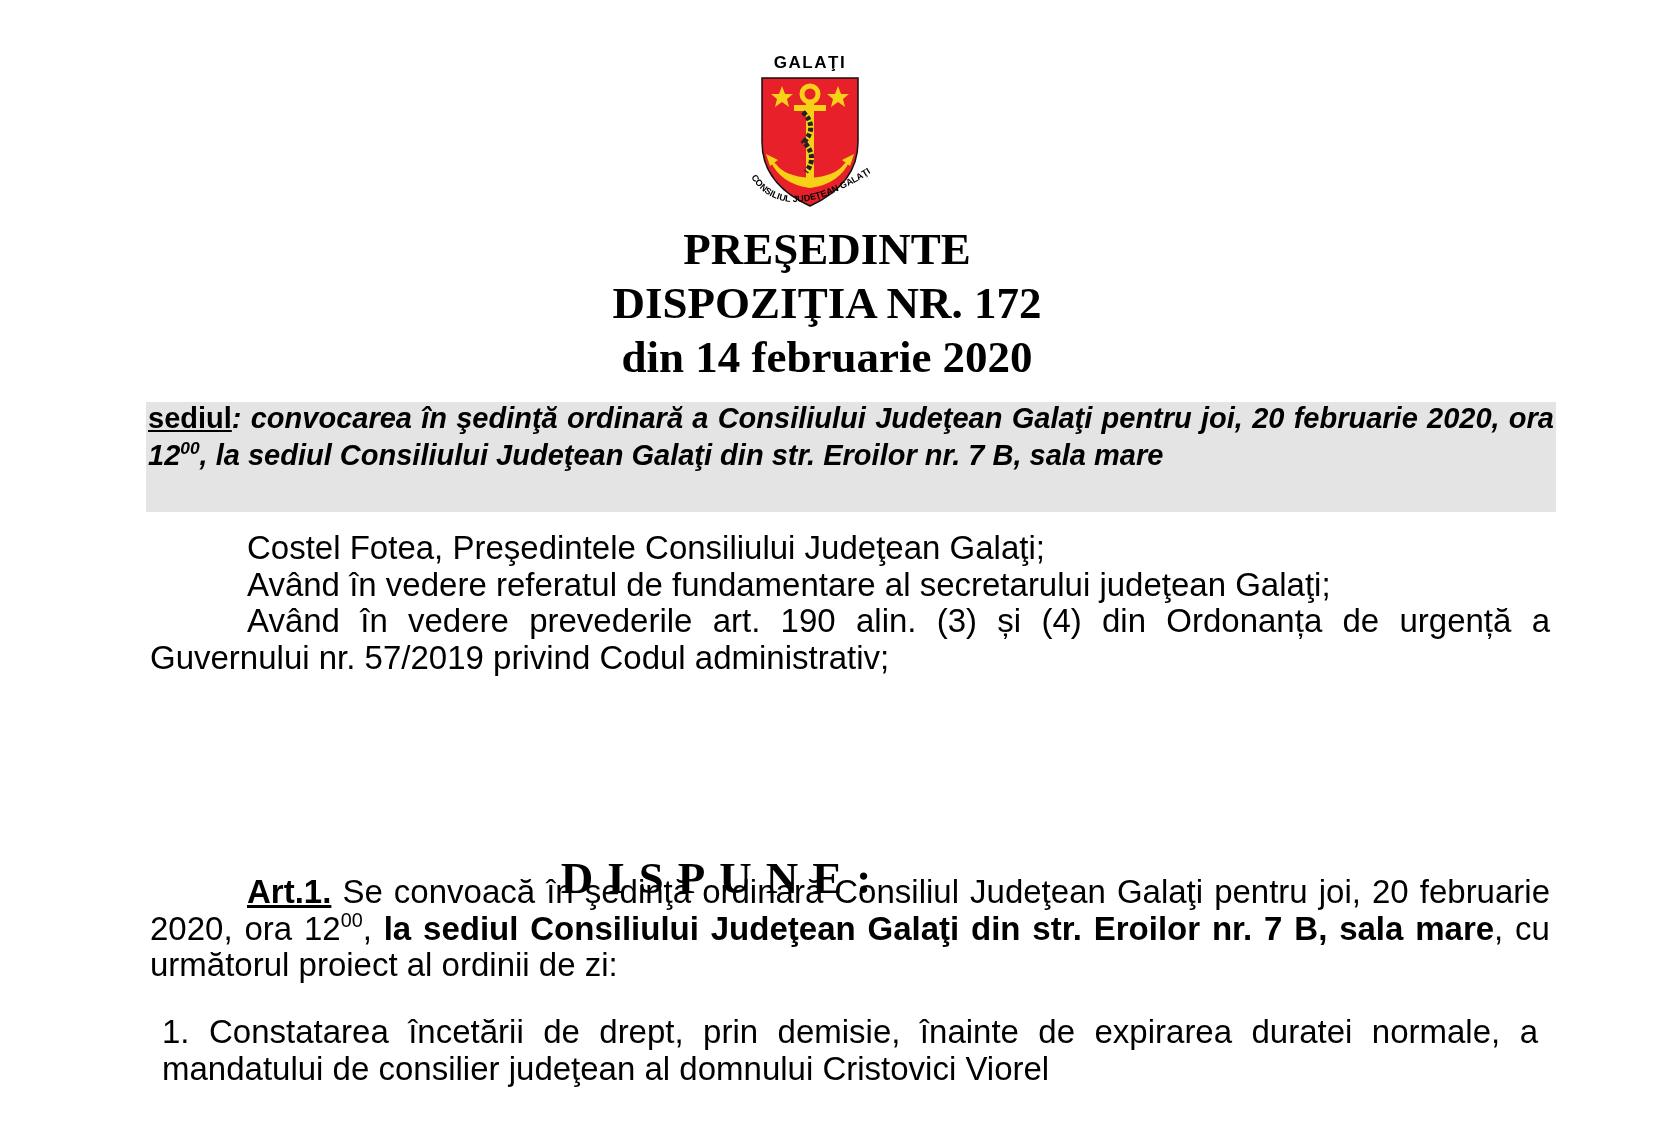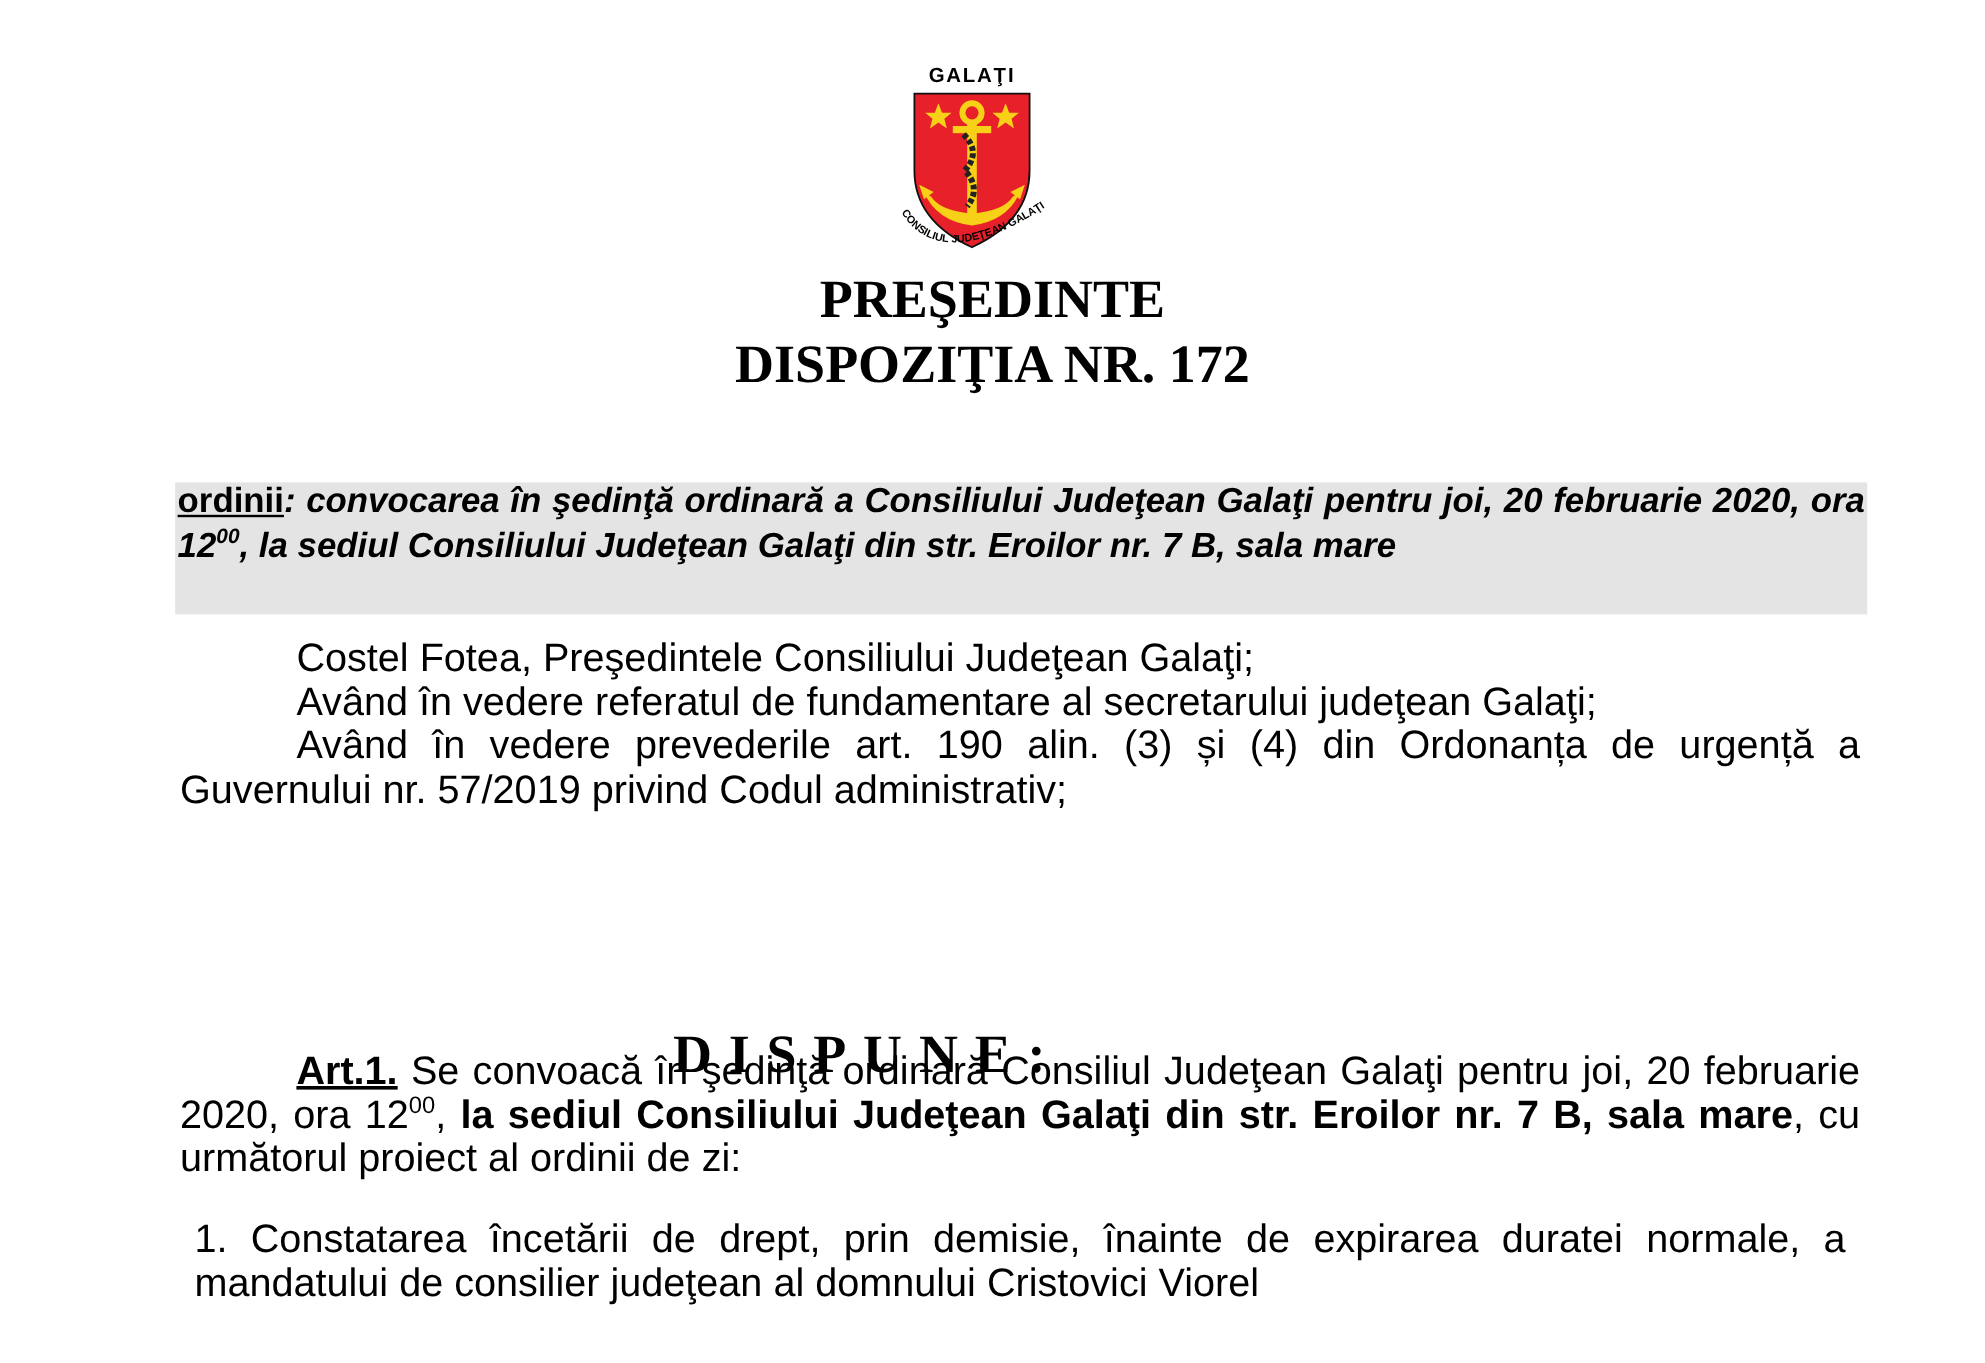--- a/index.html
+++ b/index.html
@@ -66,25 +66,26 @@
       </defs>
       <text font-family="Liberation Sans, sans-serif" font-size="9" font-weight="bold" fill="#000">
         <textPath href="#ringPath" startOffset="4%">CONSILIUL JUDEŢEAN GALAŢI</textPath>
       </text>
     </svg>
   </div>
 
   <div class="headings">
     <div>PREŞEDINTE</div>
     <div>DISPOZIŢIA NR. 172</div>
+    <div>din 14 februarie 2020</div>
   </div>
 
   <div class="privind-bg"></div>
   <div class="privind">
-    <span class="label">ordinii</span><span>: convocarea în şedinţă ordinară a Consiliului Judeţean Galaţi pentru joi, 20 februarie 2020, ora 12</span><sup>00</sup><span>, la sediul Consiliului Judeţean Galaţi din str. Eroilor nr. 7 B, sala mare</span>
+    <span class="label">sediul</span><span>: convocarea în şedinţă ordinară a Consiliului Judeţean Galaţi pentru joi, 20 februarie 2020, ora 12</span><sup>00</sup><span>, la sediul Consiliului Judeţean Galaţi din str. Eroilor nr. 7 B, sala mare</span>
   </div>
 
   <div class="body-text" style="top:530px;">
     <p class="para">Costel Fotea, Preşedintele Consiliului Judeţean Galaţi;</p>
     <p class="para">Având în vedere referatul de fundamentare al secretarului judeţean Galaţi;</p>
     <p class="para">Având în vedere prevederile art. 190 alin. (3) și (4) din Ordonanța de urgență a Guvernului nr. 57/2019 privind Codul administrativ;</p>
   </div>
 
   <div class="dispune">DISPUNE:</div>
 

